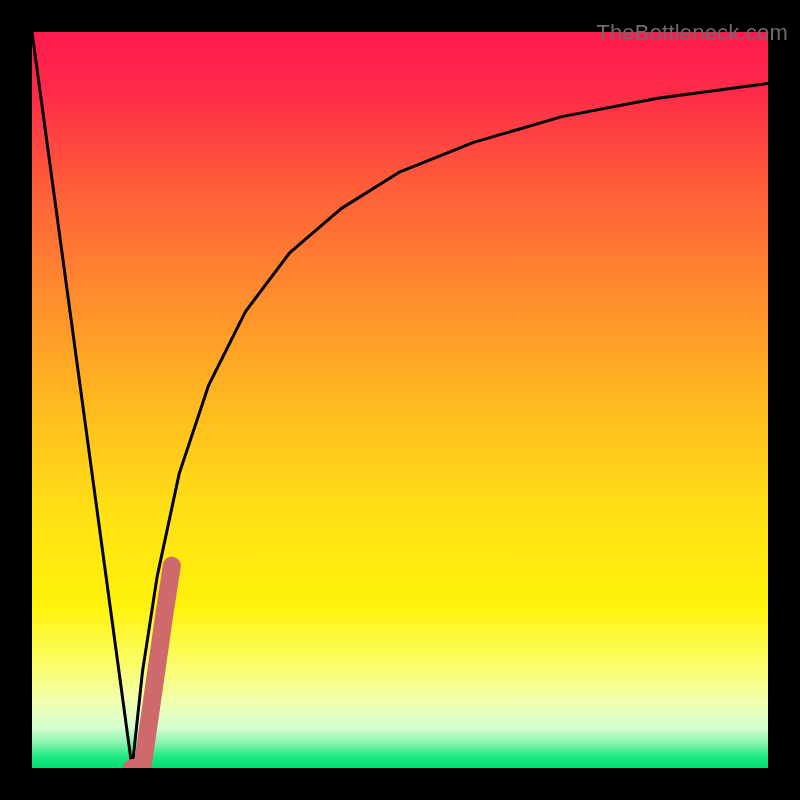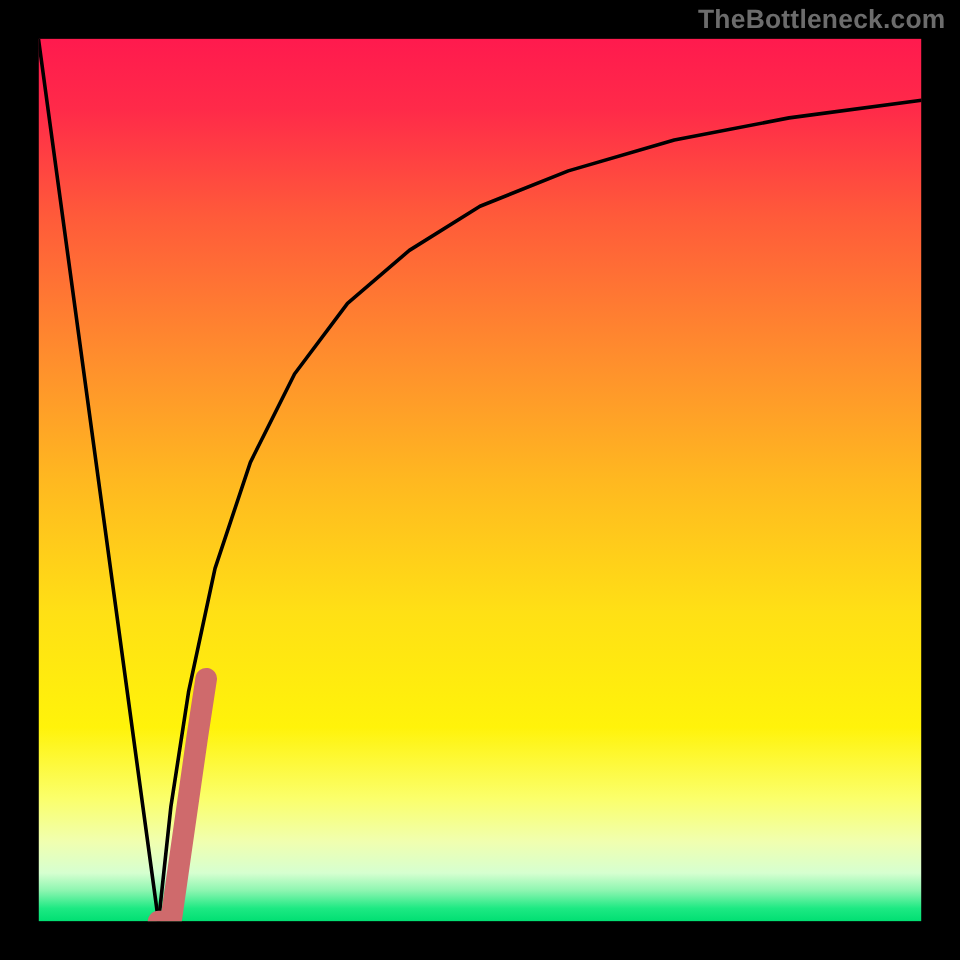--- a/index.html
+++ b/index.html
@@ -28,25 +28,25 @@
   .gradient {
     position: absolute;
     inset: 0;
   }
   .curves {
     position: absolute;
     inset: 0;
   }
   .watermark {
     position: absolute;
-    top: 3px;
+    top: 20px;
     right: 12px;
     color: #6c6c6c;
     font-size: 22px;
-    font-weight: 700;
+    font-weight: 400;
     letter-spacing: 0.2px;
     white-space: nowrap;
   }
 </style>
 </head>
 <body>
 
 <div class="frame">
 
   <div class="plot-area">

